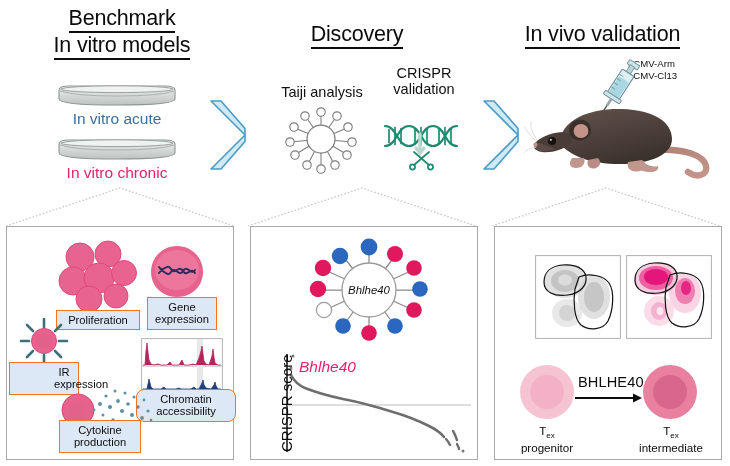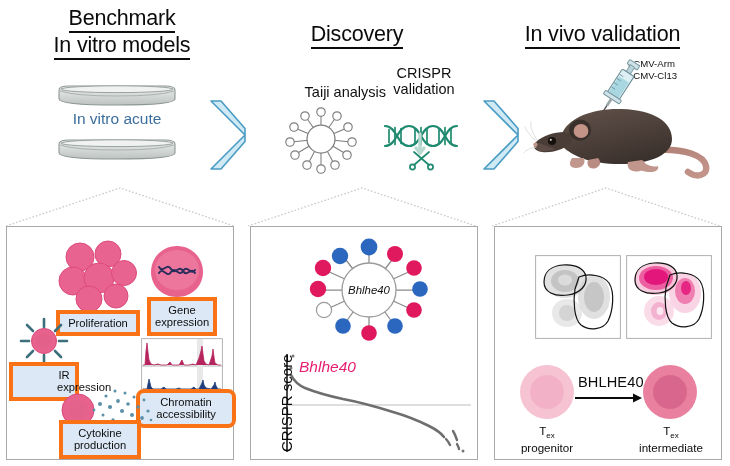--- a/index.html
+++ b/index.html
@@ -23,21 +23,21 @@
 
   
   .icon-cap{position:absolute;font-size:14.5px;text-align:center;line-height:1.08;color:#101010;}
   .vir-cap{position:absolute;font-size:9.6px;line-height:1.28;color:#111;white-space:nowrap;}
 
   
   .panel{position:absolute;border:1.6px solid #a9a9a9;background:#fff;box-sizing:border-box;}
 
   
   .tag{
-    position:absolute;background:#dce8f5;border:4px solid #f97316;
+    position:absolute;background:#dce8f5;border:1px solid #f97316;
     font-size:11.2px;line-height:1.14;text-align:center;color:#0d0d0d;
     padding:2.5px 4px;box-sizing:border-box;
   }
 
   
   .ylab{
     position:absolute;font-size:15px;color:#0b0b0b;white-space:nowrap;
     transform-origin:0 0;transform:rotate(-90deg);
   }
   .gene-ital{position:absolute;font-size:15.5px;font-style:italic;color:#e51e72;font-weight:400;white-space:nowrap;}
@@ -78,26 +78,27 @@
     <path d="M5,7 Q20,12 62,12 Q104,12 119,7" fill="none" stroke="#aab1b0" stroke-width="1"></path>
     <ellipse cx="62" cy="5.2" rx="56" ry="3.4" fill="#f0f2f2" stroke="#9aa3a1" stroke-width="1"></ellipse>
   </svg>
   <div class="dish-label dish-acute" style="left:22px;top:110px;">In vitro acute</div>
 
   <svg class="abs" style="left:55px;top:138px;" width="124" height="24" viewBox="0 0 124 24">
     <path d="M4,6 Q4,2 14,2 L110,2 Q120,2 120,6 L120,15 Q120,21 62,21 Q4,21 4,15 Z" fill="url(#dishg)" stroke="#8e9795" stroke-width="1.1"></path>
     <path d="M5,7 Q20,12 62,12 Q104,12 119,7" fill="none" stroke="#aab1b0" stroke-width="1"></path>
     <ellipse cx="62" cy="5.2" rx="56" ry="3.4" fill="#f0f2f2" stroke="#9aa3a1" stroke-width="1"></ellipse>
   </svg>
+  <div class="dish-label dish-chronic" style="left:22px;top:164px;">In vitro chronic</div>
 
   <svg class="abs" style="left:205px;top:98px;" width="46" height="74" viewBox="0 0 46 74">
     <path d="M6,3 L40,37 L6,71 L16,71 L40,43.5 L40,30.5 L16,3 Z" fill="#cfe9f5" stroke="#4a9cc4" stroke-width="1.6" stroke-linejoin="round"></path>
   </svg>
 
-  <div class="icon-cap" style="left:258px;top:85px;width:128px;text-align:right;">
+  <div class="icon-cap" style="left:258px;top:85px;width:128px;">
     <span>Taiji analysis</span>
   </div>
 
   <svg class="abs" style="left:284px;top:104px;" width="74" height="70" viewBox="0 0 74 70">
     <g stroke="#7d7d7d" stroke-width="1.05" fill="none">
       <line x1="37" y1="35" x2="37" y2="9"></line>
       <line x1="37" y1="35" x2="22" y2="13"></line>
       <line x1="37" y1="35" x2="52" y2="13"></line>
       <line x1="37" y1="35" x2="11" y2="24"></line>
       <line x1="37" y1="35" x2="63" y2="24"></line>

